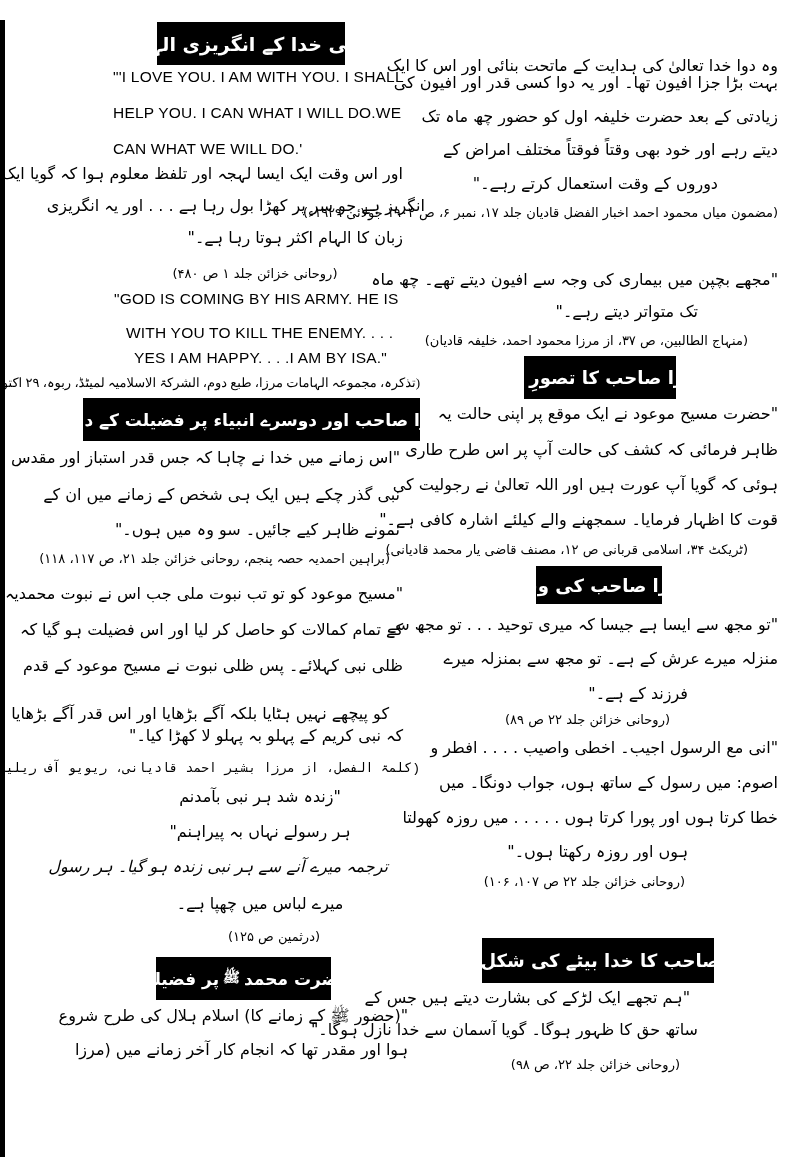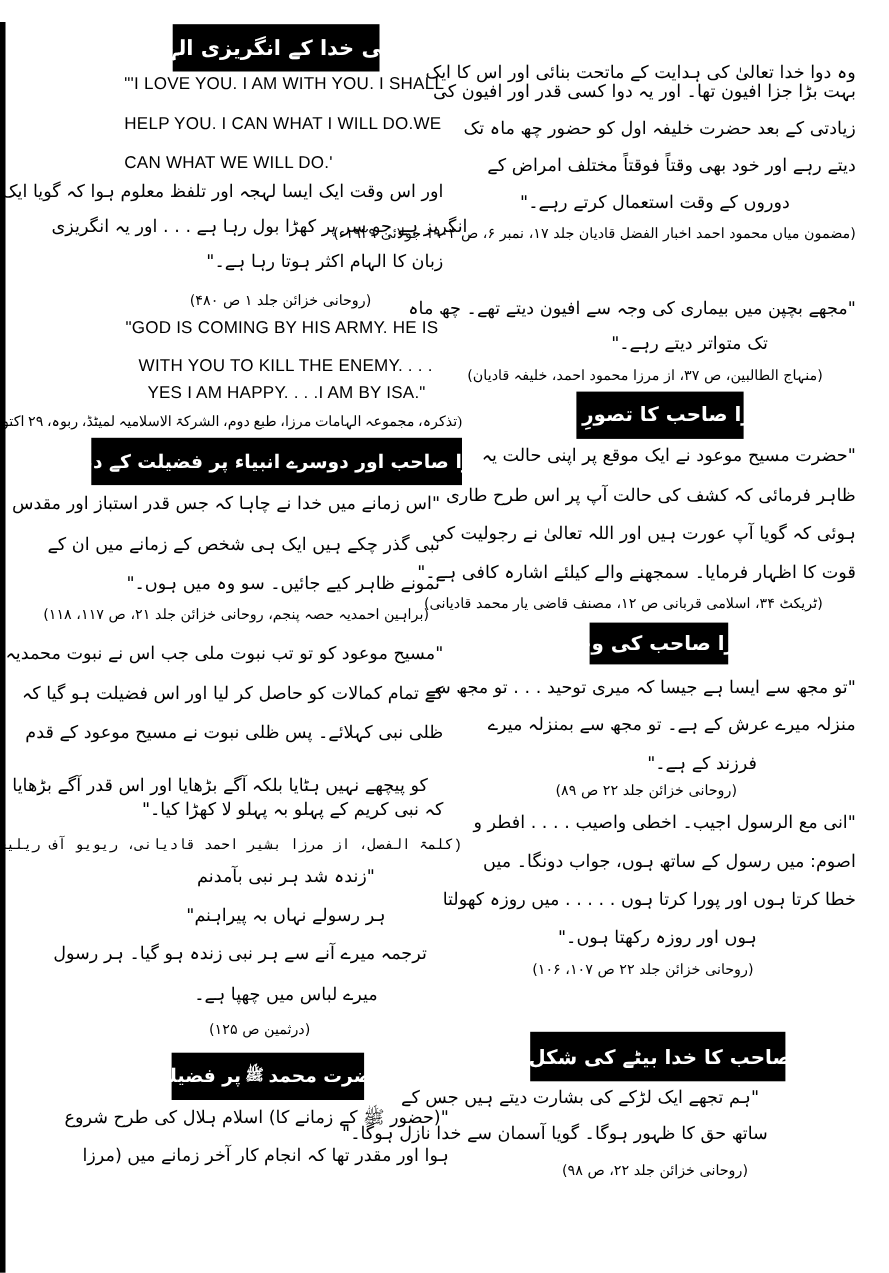--- a/index.html
+++ b/index.html
@@ -43,23 +43,23 @@
 
 <div class="ur-line" style="right:405px; top:584px;">"مسیح موعود کو تو تب نبوت ملی جب اس نے نبوت محمدیہ</div>
 <div class="ur-line" style="right:405px; top:620px;">کے تمام کمالات کو حاصل کر لیا اور اس فضیلت ہو گیا کہ</div>
 <div class="ur-line" style="right:405px; top:656px;">ظلی نبی کہلائے۔ پس ظلی نبوت نے مسیح موعود کے قدم</div>
 <div class="ur-line" style="right:419px; top:692px;margin-top:12px;">کو پیچھے نہیں ہٹایا بلکہ آگے بڑھایا اور اس قدر آگے بڑھایا</div>
 <div class="ur-line" style="right:405px; top:726px;">کہ نبی کریم کے پہلو بہ پہلو لا کھڑا کیا۔"</div>
 <div class="cite" style="left:74px; width:346px; text-align:center; top:760px;font-family:Liberation Mono, monospace;">(کلمۃ الفصل، از مرزا بشیر احمد قادیانی، ریویو آف ریلیجنز ص ۱۱۳، نمبر ۳، جلد ۱۴)</div>
 
 <div class="ur-line" style="left:160px; width:200px; text-align:center; top:787px;">"زندہ شد ہر نبی بآمدنم</div>
 <div class="ur-line" style="left:160px; width:200px; text-align:center; top:822px;">ہر رسولے نہاں بہ پیراہنم"</div>
-<div class="ur-line" style="right:420px; top:857px;">ترجمہ میرے آنے سے ہر نبی زندہ ہو گیا۔ ہر رسول</div>
+<div class="ur-line" style="right:420px; top:857px;font-style:italic;">ترجمہ میرے آنے سے ہر نبی زندہ ہو گیا۔ ہر رسول</div>
 <div class="ur-line" style="left:150px; width:220px; text-align:center; top:894px;">میرے لباس میں چھپا ہے۔</div>
-<div class="cite" style="left:190px; width:130px; text-align:left; top:929px;">(درثمین ص ۱۲۵)</div>
+<div class="cite" style="left:190px; width:130px; text-align:right; top:929px;">(درثمین ص ۱۲۵)</div>
 
 <div class="heading" style="left:156px; top:957px; width:175px; height:43px; font-size:17px;">
   <span>حضرت محمد</span>
   <span style="font-size:14px; margin:0 4px;">ﷺ</span>
   <span>پر فضیلت</span>
 </div>
 
 <div class="ur-line" style="right:400px; top:1006px;">"(حضور ﷺ کے زمانے کا) اسلام ہلال کی طرح شروع</div>
 <div class="ur-line" style="right:400px; top:1040px;">ہوا اور مقدر تھا کہ انجام کار آخر زمانے میں (مرزا</div>
 

